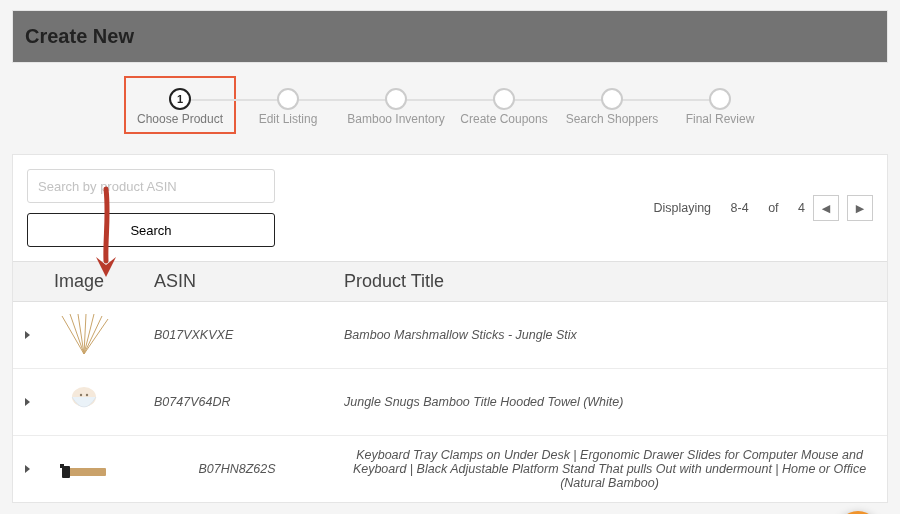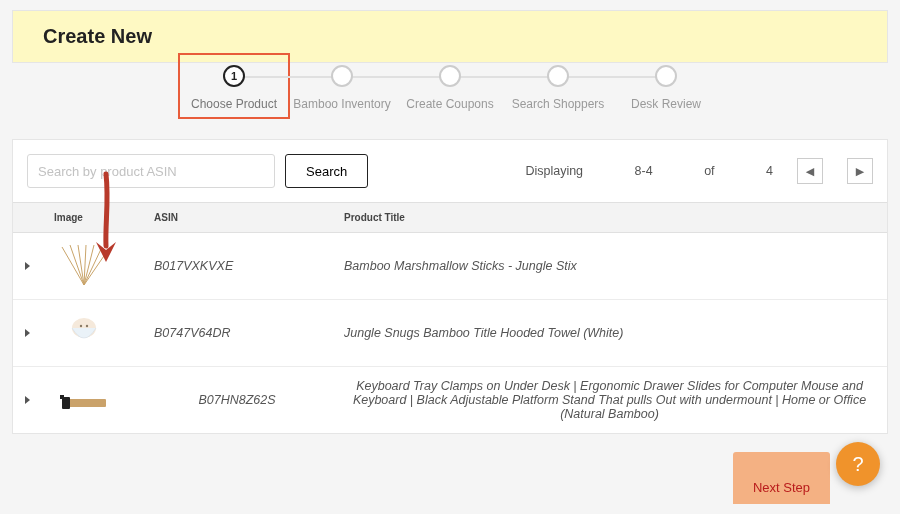--- a/index.html
+++ b/index.html
@@ -6,24 +6,24 @@
   body {
     background: #f5f5f5;
     font-family: -apple-system, BlinkMacSystemFont, "Segoe UI", Arial, sans-serif;
     font-size: 13px;
     color: #333;
     padding: 10px 12px;
     width: 900px;
   }
 
   .header-card {
-    background: #fef9c3;
+    background: #737373;
     border: 1px solid #e5e5e5;
-    padding: 14px 30px;
-    margin-bottom: 2px;
+    padding: 14px 12px;
+    margin-bottom: 25px;
   }
   .header-card h1 {
     font-size: 20px;
     font-weight: 700;
     color: #222;
   }
 
   .stepper-wrap {
     display: flex;
     justify-content: center;
@@ -48,21 +48,21 @@
     display: flex;
     align-items: center;
     justify-content: center;
     font-size: 11px;
     color: #555;
     z-index: 2;
     position: relative;
   }
   .step.active .circle { border-color: #222; color: #222; font-weight: 600; }
   .step .label {
-    margin-top: 10px;
+    margin-top: 2px;
     font-size: 12px;
     color: #9a9a9a;
     text-align: center;
     white-space: nowrap;
   }
   .step.active .label { color: #777; }
   .step:not(:last-child)::after {
     content: "";
     position: absolute;
     top: 11px;
@@ -85,21 +85,21 @@
   .table-card {
     background: #fff;
     border: 1px solid #e5e5e5;
   }
   .table-controls {
     display: flex;
     align-items: center;
     justify-content: space-between;
     padding: 14px 14px;
   }
-  .search-group { display: flex; gap: 10px; }
+  .search-group { display: flex; gap: 10px; flex-direction: column; }
   .search-input {
     width: 248px;
     height: 34px;
     border: 1px solid #d8d8d8;
     border-radius: 3px;
     padding: 0 10px;
     font-size: 13px;
     color: #555;
   }
   .search-input::placeholder { color: #c2c2c2; }
@@ -109,42 +109,42 @@
     border: 1.5px solid #222;
     background: #fff;
     border-radius: 3px;
     font-size: 13px;
     font-weight: 500;
     cursor: pointer;
   }
   .pager {
     display: flex;
     align-items: center;
-    gap: 24px;
+    gap: 8px;
     font-size: 12.5px;
     color: #555;
   }
   .pager-btn {
     width: 26px; height: 26px;
     border: 1px solid #ccc;
     background: #fff;
     display: flex; align-items: center; justify-content: center;
     cursor: pointer;
     font-size: 11px;
     color: #666;
   }
 
   table {
     width: 100%;
     border-collapse: collapse;
   }
   thead th {
     text-align: left;
-    font-size: 10px;
-    font-weight: 700;
+    font-size: 18px;
+    font-weight: 400;
     color: #444;
     background: #f3f3f3;
     border-top: 1px solid #e0e0e0;
     border-bottom: 1px solid #e0e0e0;
     padding: 9px 12px;
   }
   tbody td {
     border-bottom: 1px solid #ececec;
     padding: 12px 12px;
     font-size: 12.5px;
@@ -216,33 +216,37 @@
 
 <div class="stepper-wrap">
   <div class="stepper">
     <div class="step active" style="position:relative;">
       <div class="step-highlight"></div>
       <div class="circle">1</div>
       <div class="label">Choose Product</div>
     </div>
     <div class="step">
       <div class="circle"></div>
+      <div class="label">Edit Listing</div>
+    </div>
+    <div class="step">
+      <div class="circle"></div>
       <div class="label">Bamboo Inventory</div>
     </div>
     <div class="step">
       <div class="circle"></div>
       <div class="label">Create Coupons</div>
     </div>
     <div class="step">
       <div class="circle"></div>
       <div class="label">Search Shoppers</div>
     </div>
     <div class="step">
       <div class="circle"></div>
-      <div class="label">Desk Review</div>
+      <div class="label">Final Review</div>
     </div>
   </div>
 </div>
 
 <div class="table-card" style="position:relative;">
   <div class="table-controls">
     <div class="search-group">
       <input class="search-input" placeholder="Search by product ASIN" style="">
       <button class="search-btn">Search</button>
     </div>

